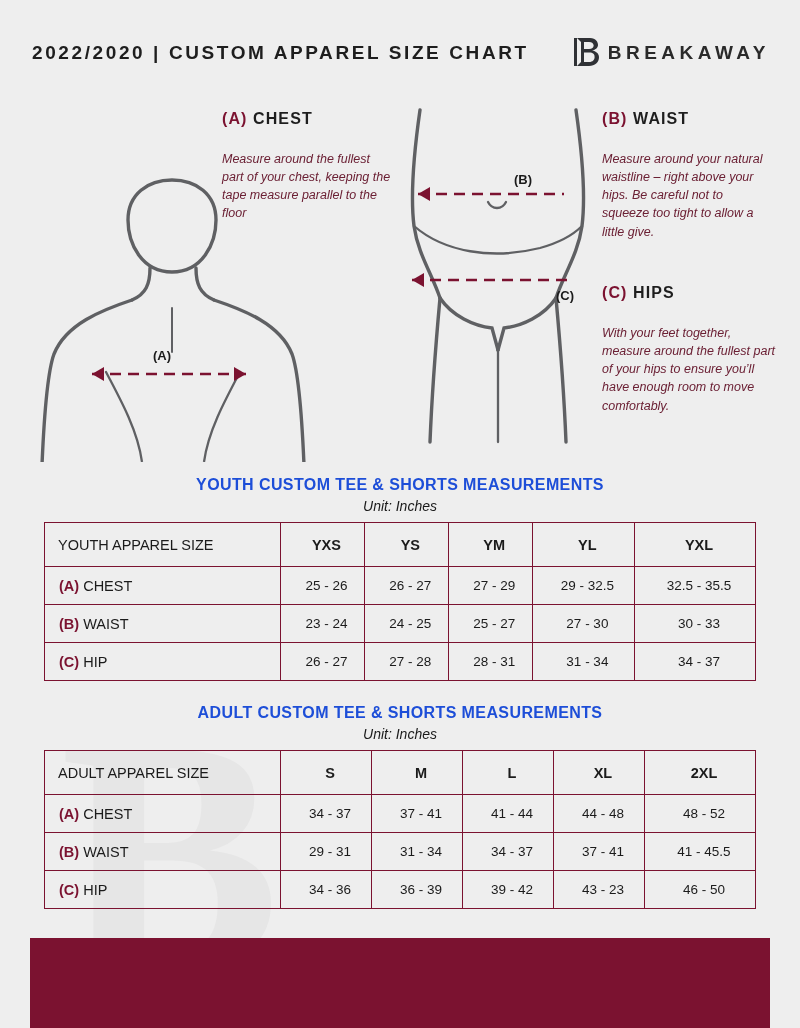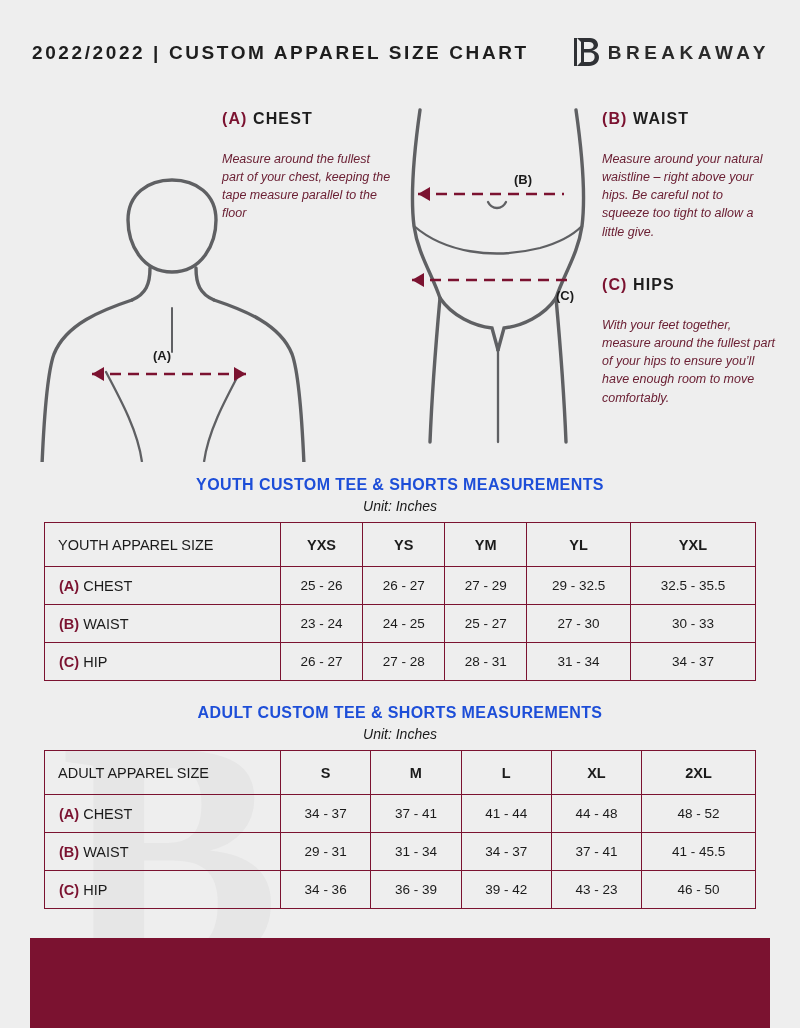--- a/index.html
+++ b/index.html
@@ -62,21 +62,21 @@
   .callout-body {
     font-family: "Liberation Sans", sans-serif;
     font-style: italic;
     font-size: 12.5px;
     line-height: 1.45;
     color: #6b2034;
     margin-top: 22px;
   }
   .co-chest { position: absolute; left: 222px; top: 18px; width: 170px; }
   .co-waist { position: absolute; left: 602px; top: 18px; width: 170px; }
-  .co-hips  { position: absolute; left: 602px; top: 184px; width: 175px; }
+  .co-hips  { position: absolute; left: 602px; top: 192px; width: 175px; }
 
   
   .section { position: absolute; left: 0; width: 800px; z-index: 2; }
   .sec-title {
     text-align: center; font-size: 16px; font-weight: 700;
     color: #1d4ed8; letter-spacing: 0.4px;
   }
   .sec-unit {
     text-align: center; font-size: 14px; font-style: italic;
     color: #1b1b1b; margin-top: 4px; margin-bottom: 8px;
@@ -89,20 +89,21 @@
     background: transparent;
   }
   table td, table th {
     border: 1px solid #7b1230;
     height: 38px;
     text-align: center;
     font-size: 13.5px;
     color: #1b1b1b;
     font-weight: 400;
     background: transparent;
+    padding-left: 8px;
   }
   thead th {
     font-size: 14.5px;
     font-weight: 700;
     height: 44px;
   }
   thead th.rowhead {
     text-align: left;
     padding-left: 13px;
     font-weight: 400;
@@ -132,21 +133,21 @@
   }
 </style>
 </head>
 <body>
 
 <div class="page">
 
   <div class="watermark">B</div>
 
   <div class="header">
-    <div class="header-title">2022/2022  |  CUSTOM APPAREL SIZE CHART</div>
+    <div class="header-title">2022/2020  |  CUSTOM APPAREL SIZE CHART</div>
     <div class="brand">
       <span class="brand-mark">
         <svg width="30" height="34" viewBox="0 0 30 34">
           <path d="M4 2 L20 2 C26 2 28 6 28 9 C28 12 25 14 22 14.6 C26 15.2 29 17.6 29 21.2 C29 26 25 30 19 30 L4 30 Z" fill="#2f3135"></path>
           <path d="M11 6 L11 26 L7 30 L7 2 Z" fill="#eeeeee"></path>
           <path d="M14 6 L19 6 C22 6 23.6 7.6 23.6 9.6 C23.6 11.6 22 13 19 13 L14 13 Z" fill="#eeeeee"></path>
           <path d="M14 16.6 L19.4 16.6 C23 16.6 24.6 18.4 24.6 21 C24.6 23.8 22.8 26 19 26 L14 26 Z" fill="#eeeeee"></path>
         </svg>
       </span>
       <span class="brand-name">BREAKAWAY</span>

